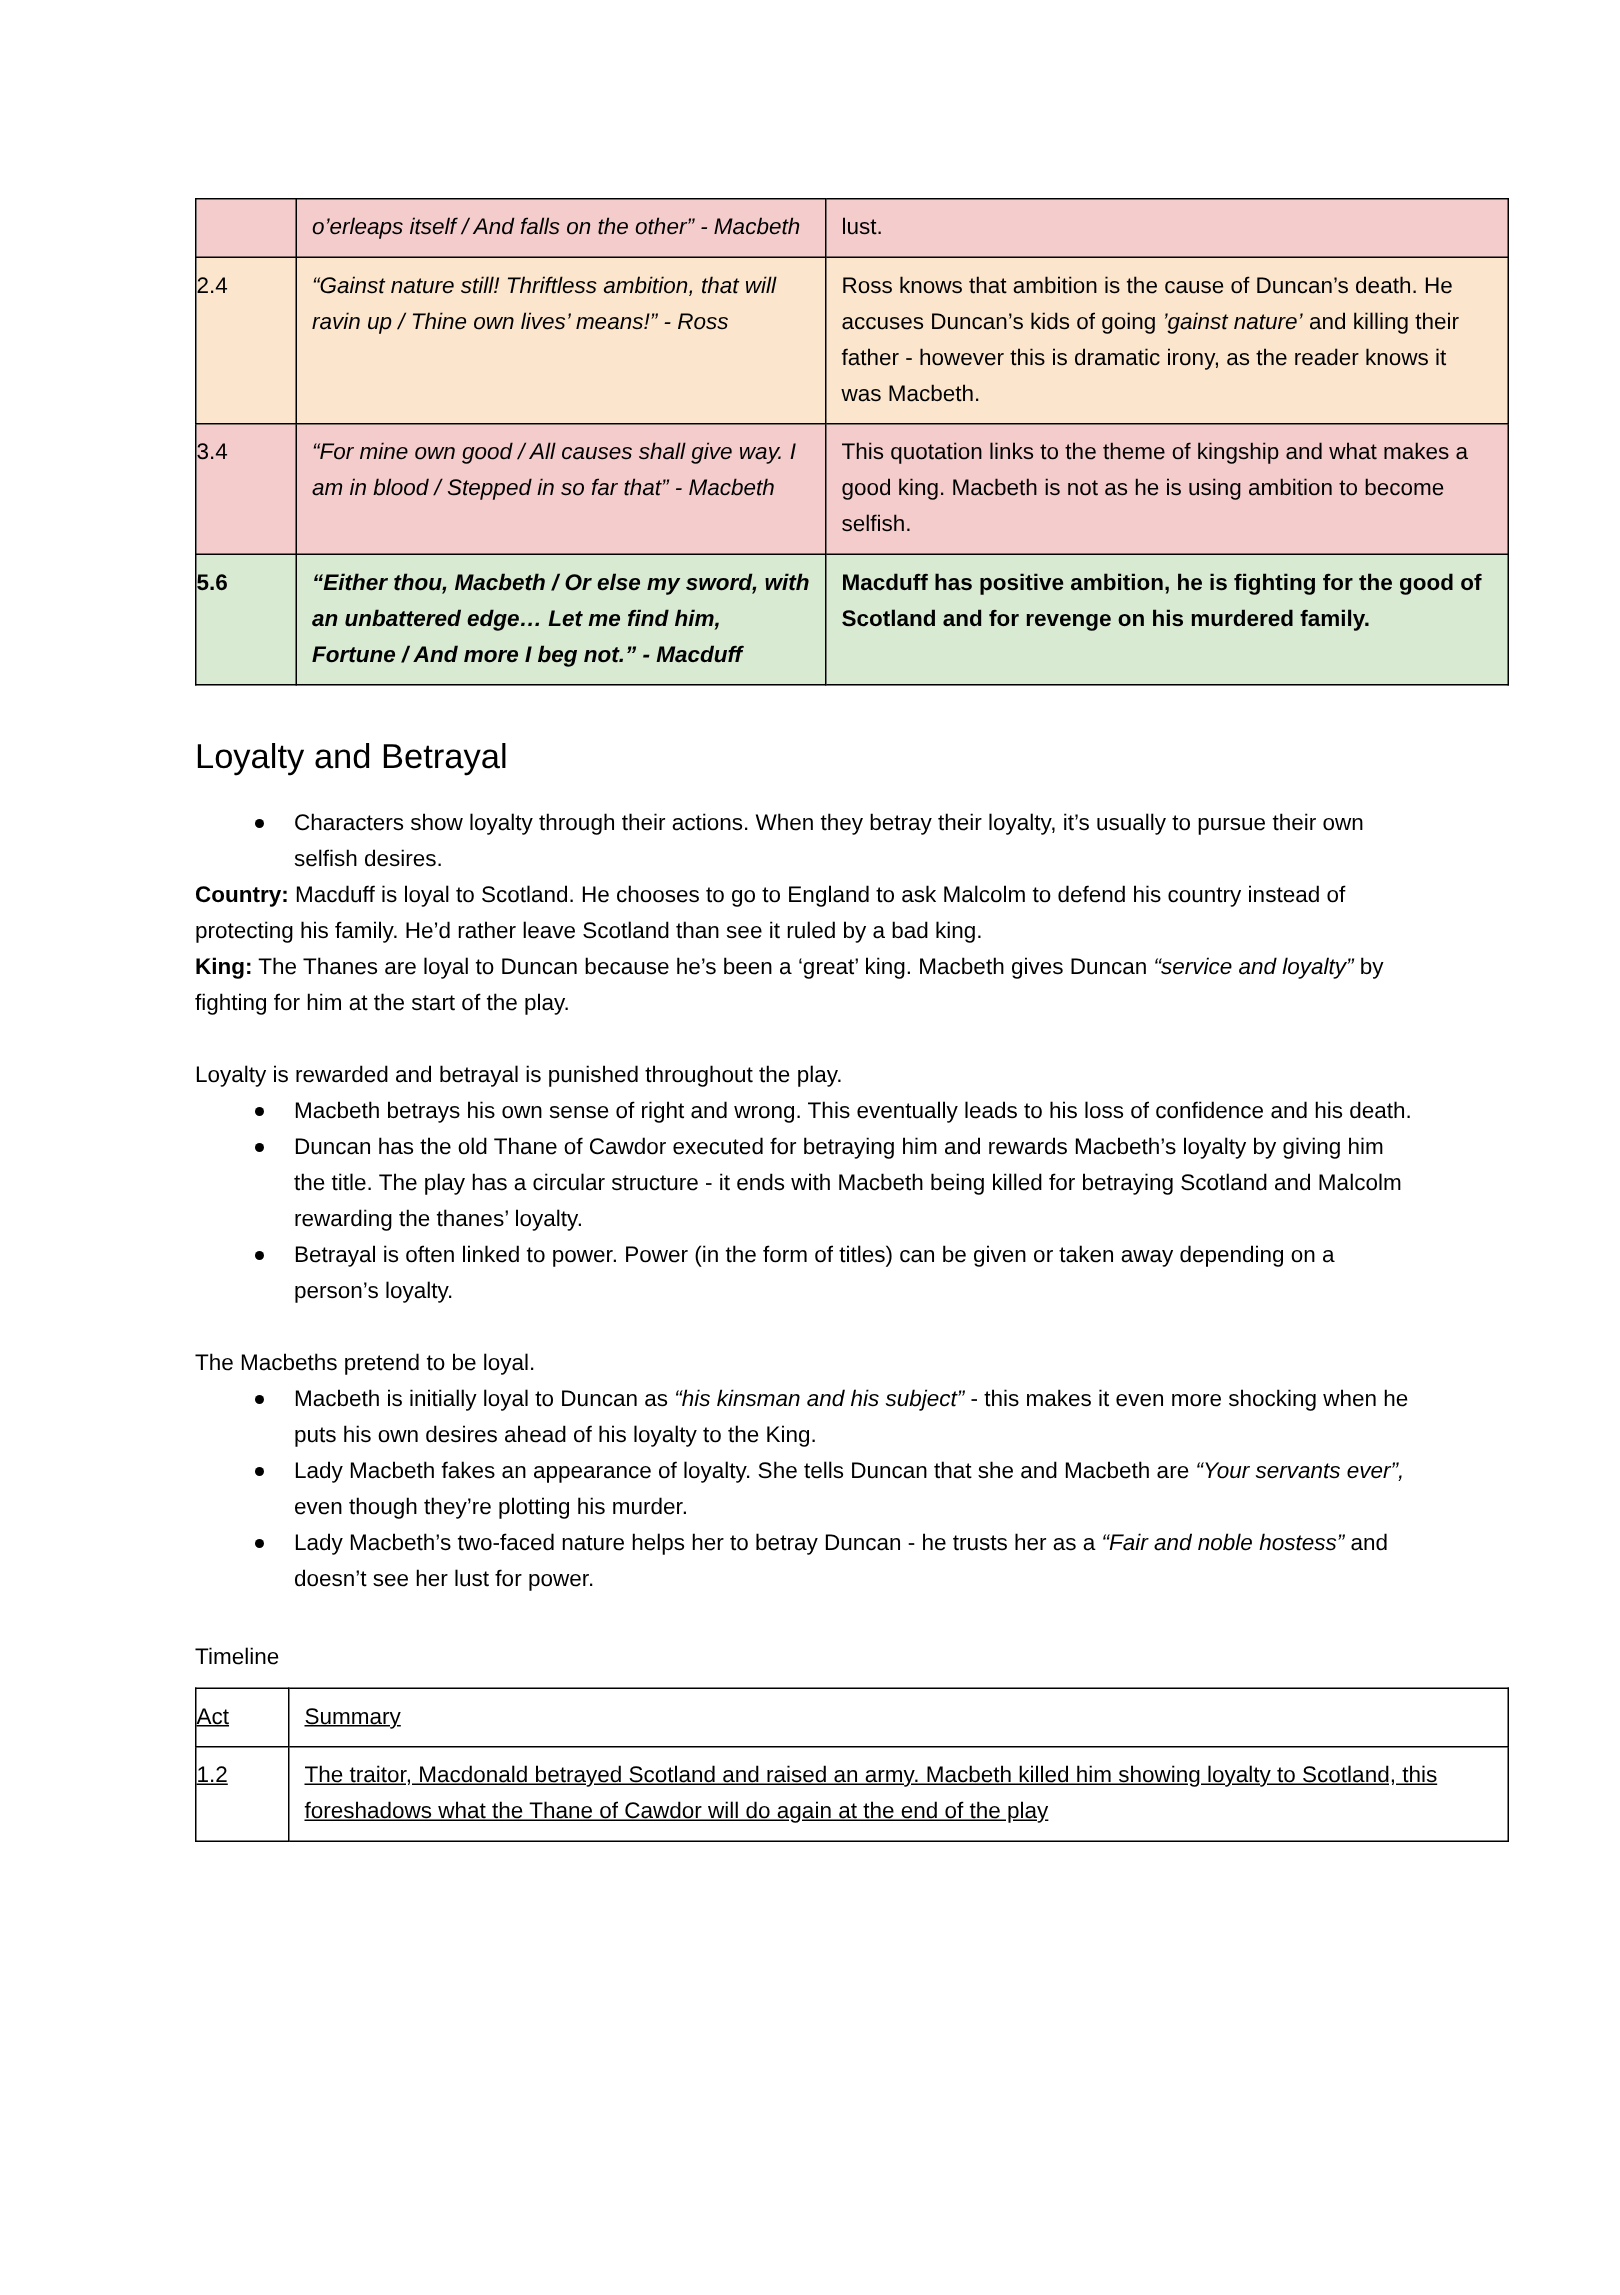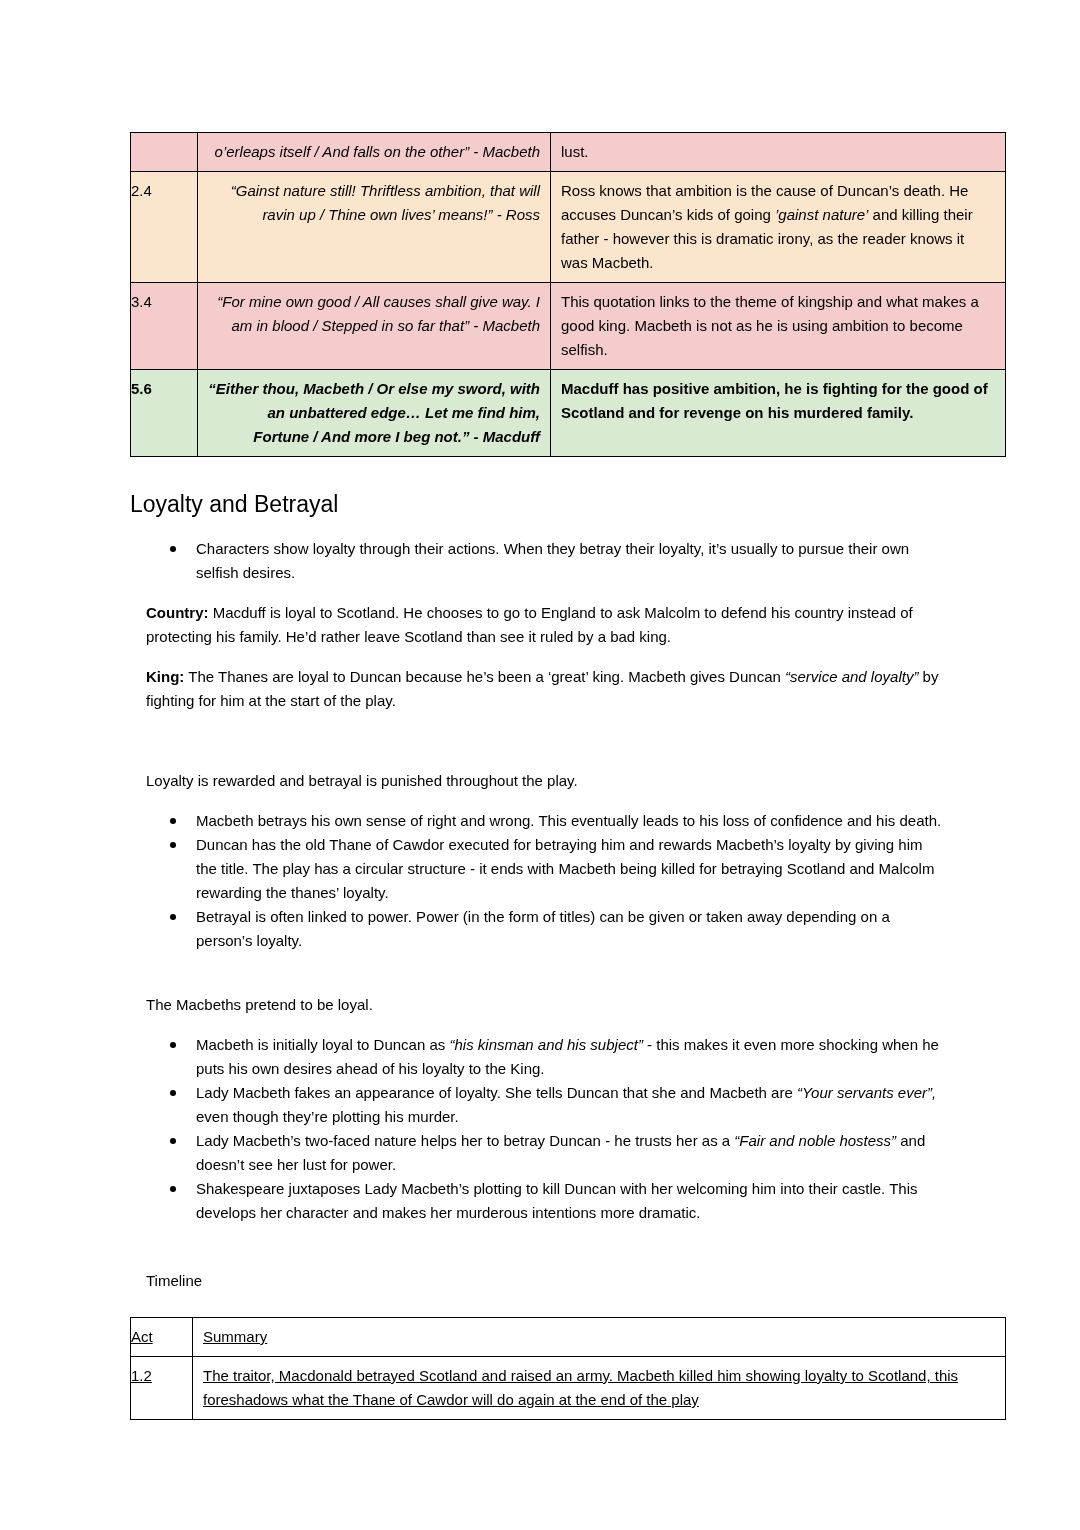--- a/index.html
+++ b/index.html
@@ -25,33 +25,33 @@
     width: 875px;
   }
   td, th {
     border: 1px solid #000000;
     vertical-align: top;
     padding: 7px 10px 7px 10px;
     font-weight: 400;
     text-align: left;
   }
   td.act-col { padding-left: 0; }
-  .quote-cell { font-style: italic; text-align: right; }
+  .quote-cell { font-style: italic; }
   tr[data-bg="pink"]   td { background: #f4cccc; }
   tr[data-bg="orange"] td { background: #fce5cd; }
   tr[data-bg="green"]  td { background: #d9ead3; font-weight: bold; }
   tr[data-bg="white"]  td { background: #ffffff; text-decoration: underline; }
   
   .heading {
     font-size: 23px;
     line-height: 34px;
     font-weight: 400;
     margin: 30px 0 16px 0;
   }
-  p.para { margin: 16px; width: 815px; }
+  p.para { margin: 0; width: 815px; }
   ul.doc-list { list-style: none; margin: 0; padding: 0; width: 815px; }
   ul.doc-list li { position: relative; padding-left: 66px; }
   ul.doc-list li::before {
     content: "";
     position: absolute;
     left: 40px;
     top: 9px;
     width: 6px;
     height: 6px;
     border-radius: 50%;
@@ -116,21 +116,20 @@
     <li><span>Betrayal is often linked to power. Power (in the form of titles) can be given or taken away depending on a person’s loyalty.</span></li>
   </ul>
 
   <div class="spacer"></div>
 
   <p class="para">The Macbeths pretend to be loyal.</p>
   <ul class="doc-list">
     <li><span>Macbeth is initially loyal to Duncan as </span><i>“his kinsman and his subject”</i><span> - this makes it even more shocking when he puts his own desires ahead of his loyalty to the King.</span></li>
     <li><span>Lady Macbeth fakes an appearance of loyalty. She tells Duncan that she and Macbeth are </span><i>“Your servants ever”,</i><span> even though they’re plotting his murder.</span></li>
     <li><span>Lady Macbeth’s two-faced nature helps her to betray Duncan - he trusts her as a </span><i>“Fair and noble hostess”</i><span> and doesn’t see her lust for power.</span></li>
-    <li><span>Shakespeare juxtaposes Lady Macbeth’s plotting to kill Duncan with her welcoming him into their castle. This develops her character and makes her murderous intentions more dramatic.</span></li>
   </ul>
 
   <div class="spacer-pre-timeline"></div>
 
   <p class="para">Timeline</p>
   <div class="spacer-sm"></div>
 
   <table class="timeline-table">
     <colgroup>
         <col style="width:62px">

